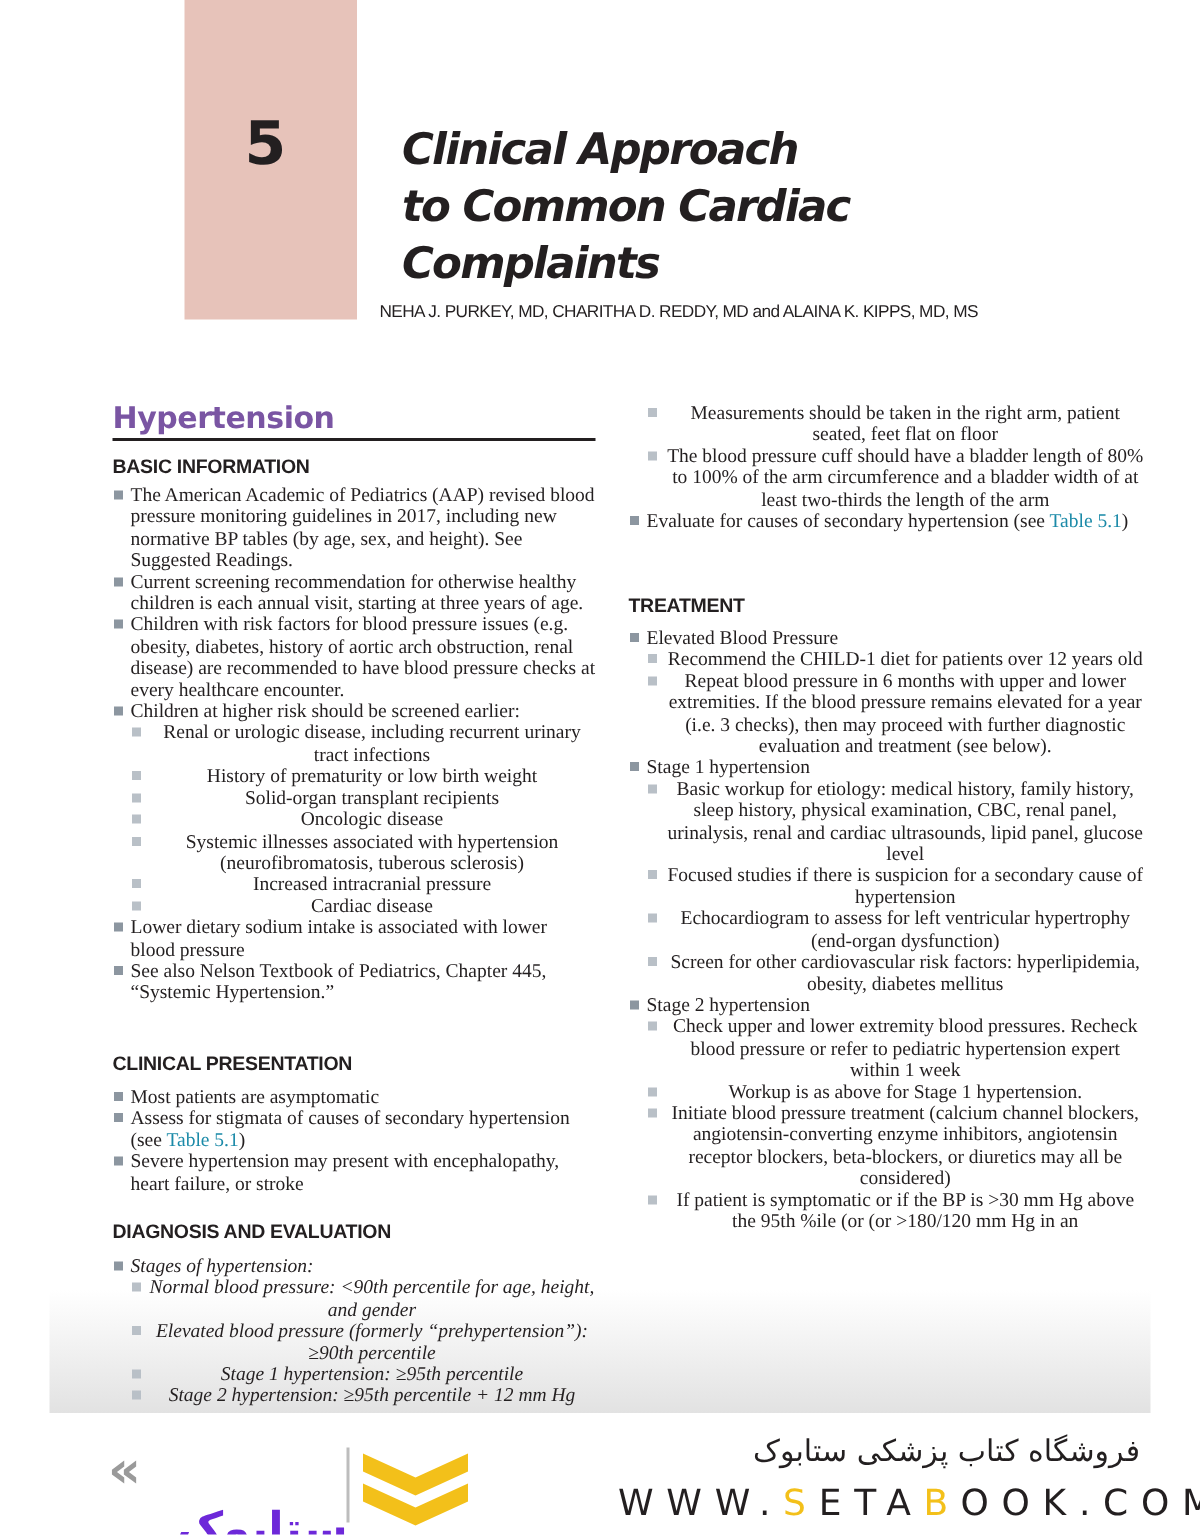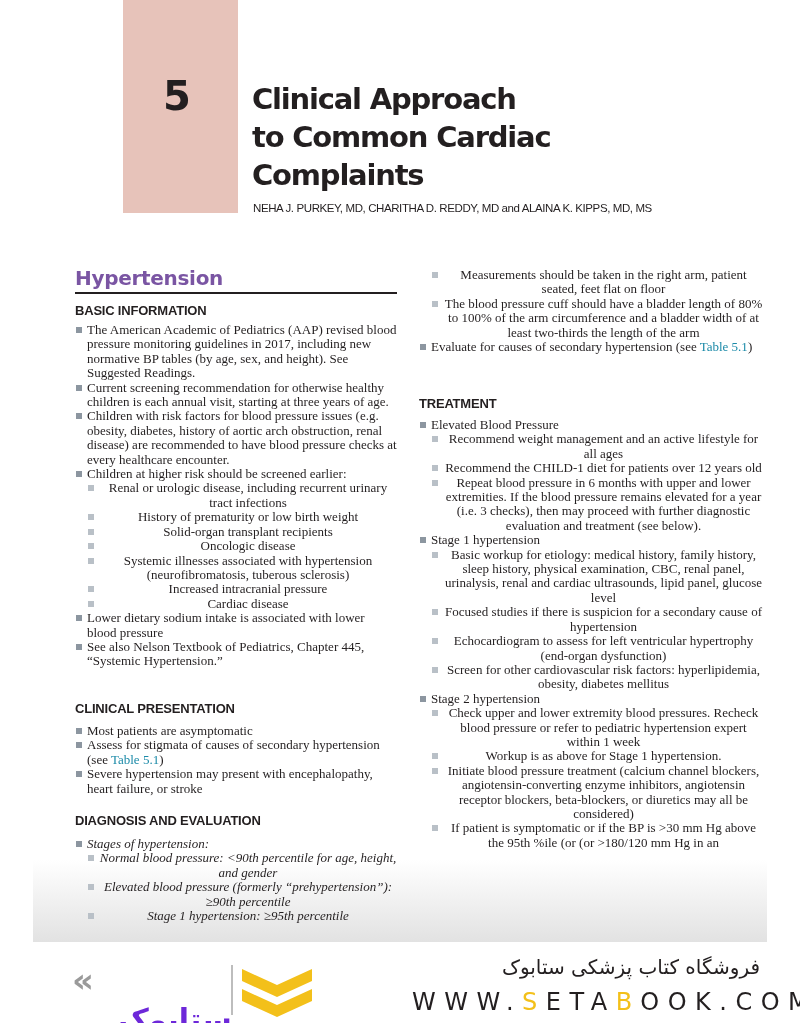--- a/index.html
+++ b/index.html
@@ -15,22 +15,22 @@
     .chapter-block {
       position: absolute; left: 123px; top: 0; width: 115px; height: 213px;
       background: #e7c3ba;
     }
     .chapter-num {
       position: absolute; left: 163px; top: 73px;
       font-family: "DejaVu Sans", sans-serif; font-weight: bold; font-size: 40px;
       color: #231f20; letter-spacing: -1px;
     }
     .chapter-title {
-      position: absolute; left: 252px; top: 80px; width: 420px;
-      font-family: "DejaVu Sans", sans-serif; font-weight: bold; 
+      position: absolute; left: 268px; top: 80px; width: 420px;
+      font-family: "DejaVu Sans", sans-serif; font-weight: bold; font-style: italic;
       font-size: 29px; line-height: 38px; color: #231f20; letter-spacing: -1.2px;
     }
     .chapter-title div { white-space: nowrap; }
     .authors {
       position: absolute; left: 253px; top: 202px;
       font-family: "Liberation Sans", sans-serif; font-size: 11.5px;
       color: #231f20; letter-spacing: -0.4px; white-space: nowrap;
     }
 
     .section-title {
@@ -141,40 +141,40 @@
 </ul>
 
 <div class="h2" style="left:75px; top:813px;">DIAGNOSIS AND EVALUATION</div>
 <ul class="blist" style="left:75px; top:837px; width:322px;font-style:italic;">
   <li>
     <span>Stages of hypertension:</span>
     <ul class="sub">
       <li>Normal blood pressure: &lt;90th percentile for age, height, and gender</li>
       <li>Elevated blood pressure (formerly “prehypertension”): ≥90th percentile</li>
       <li>Stage 1 hypertension: ≥95th percentile</li>
+      <li>Stage 2 hypertension: ≥95th percentile + 12 mm Hg</li>
     </ul>
   </li>
 </ul>
 
 <ul class="blist" style="left:419px; top:268px; width:345px;">
   <li style="padding-left:0;" class="nobullet">
     <ul class="sub">
       <li>Measurements should be taken in the right arm, patient seated, feet flat on floor</li>
       <li>The blood pressure cuff should have a bladder length of 80% to 100% of the arm circumference and a bladder width of at least two-thirds the length of the arm</li>
     </ul>
   </li>
   <li><span>Evaluate for causes of secondary hypertension (see </span><span class="link">Table 5.1</span><span>)</span></li>
 </ul>
 
 <div class="h2" style="left:419px; top:396px;">TREATMENT</div>
 <ul class="blist" style="left:419px; top:418px; width:345px;">
   <li>
     <span>Elevated Blood Pressure</span>
     <ul class="sub">
-      <li>Recommend weight management and an active lifestyle for all ages</li>
       <li>Recommend the CHILD-1 diet for patients over 12 years old</li>
       <li>Repeat blood pressure in 6 months with upper and lower extremities.  If the blood pressure remains elevated for a year (i.e. 3 checks), then may proceed with further diagnostic evaluation and treatment (see below).</li>
     </ul>
   </li>
   <li>
     <span>Stage 1 hypertension</span>
     <ul class="sub">
       <li>Basic workup for etiology: medical history, family history, sleep history, physical examination, CBC, renal panel, urinalysis, renal and cardiac ultrasounds, lipid panel, glucose level</li>
       <li>Focused studies if there is suspicion for a secondary cause of hypertension</li>
       <li>Echocardiogram to assess for left ventricular hypertrophy (end-organ dysfunction)</li>

